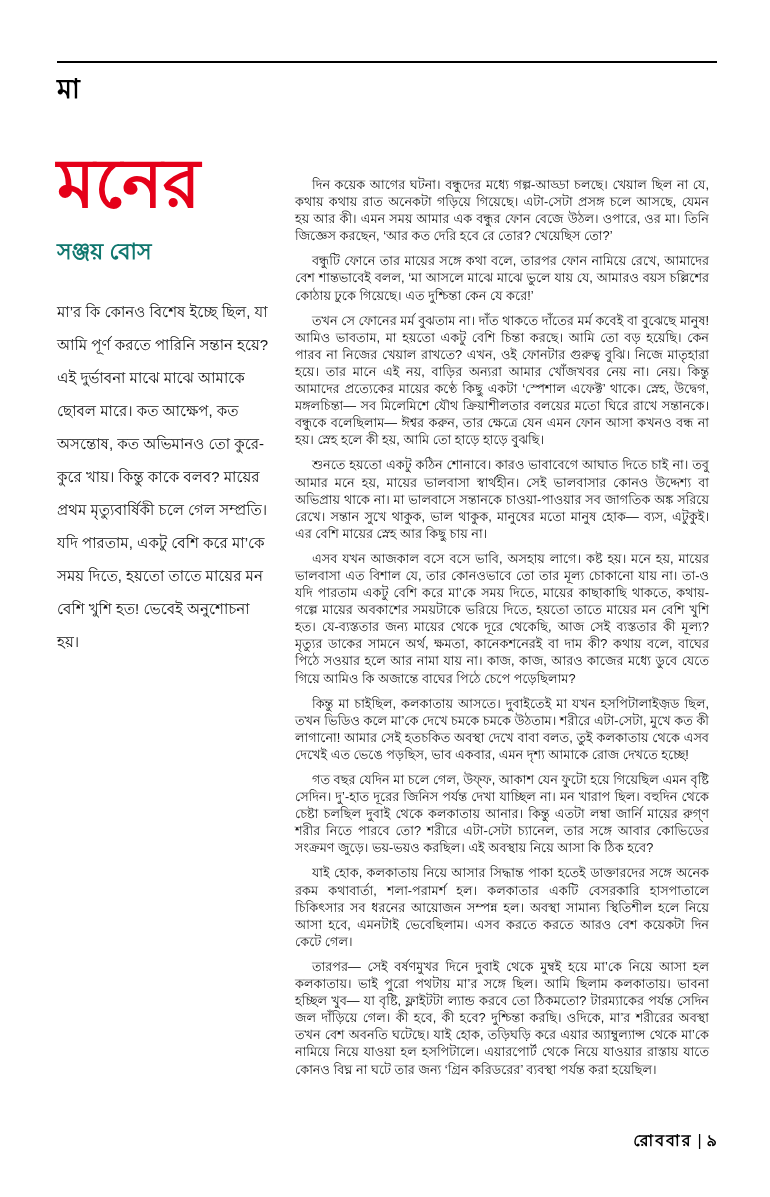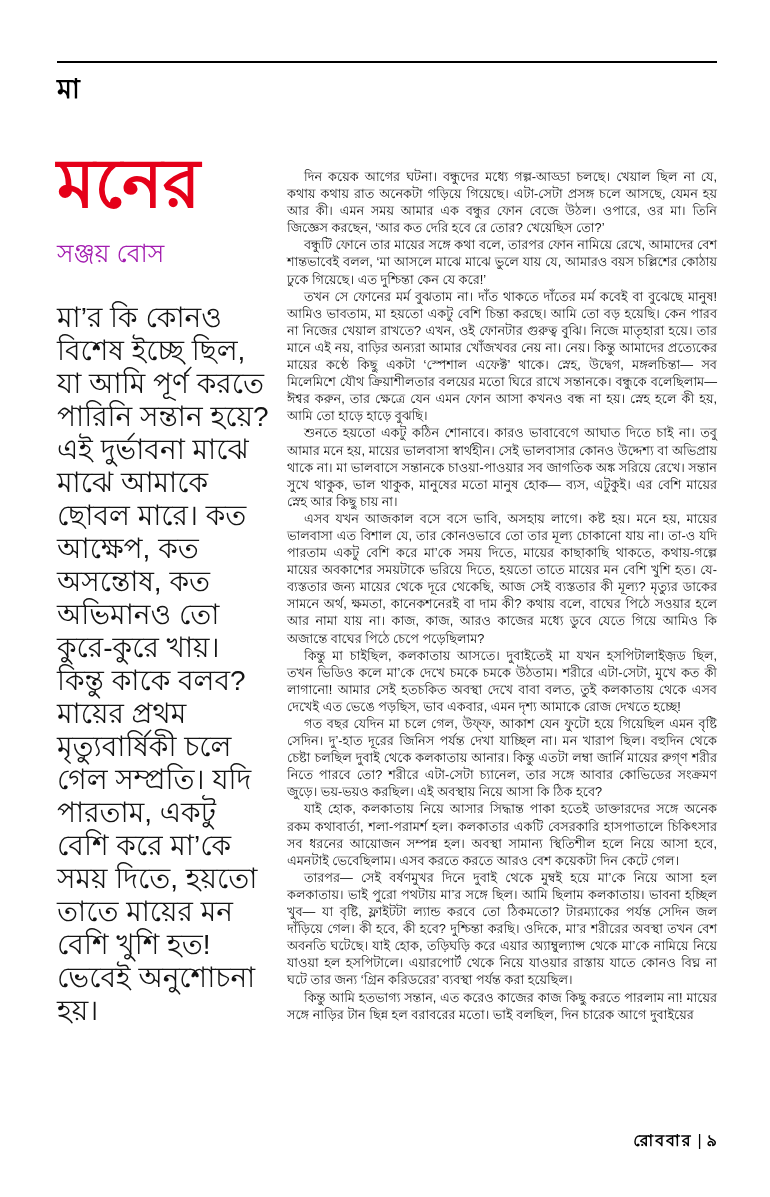--- a/index.html
+++ b/index.html
@@ -41,46 +41,46 @@
   .headline {
     color: #e50019;
     font-weight: bold;
     font-size: 68px;
     line-height: 66px;
     letter-spacing: 0;
     font-family: "Liberation Sans", "DejaVu Sans", sans-serif;
   }
   .author {
     margin-top: 18px;
-    color: #a21caf;
-    font-size: 25px;
-    font-weight: normal;
+    color: #0f766e;
+    font-size: 22px;
+    font-weight: bold;
     font-family: "Liberation Sans", "DejaVu Sans", sans-serif;
   }
   .standfirst {
     margin-top: 24px;
-    font-size: 28px;
+    font-size: 15px;
     line-height: 33px;
     color: #141414;
     text-align: left;
     font-family: "Liberation Sans", "DejaVu Sans", sans-serif;
   }
   .right-col {
     position: absolute;
     left: 287px;
     top: 168px;
     width: 430px;
     font-size: 12.8px;
     line-height: 17.1px;
     text-align: justify;
     color: #141414;
     font-family: "Liberation Sans", "DejaVu Sans", sans-serif;
   }
   .right-col p {
-    margin: 0;
+    margin: 8px;
     text-indent: 17px;
   }
   .footer {
     position: absolute;
     right: 53px;
     top: 1128px;
     font-size: 16px;
     color: #000000;
     font-family: "Liberation Sans", "DejaVu Sans", sans-serif;
   }
@@ -117,20 +117,19 @@
   <div class="right-col">
     <p>দিন কয়েক আগের ঘটনা। বন্ধুদের মধ্যে গল্প-আড্ডা চলছে। খেয়াল ছিল না যে, কথায় কথায় রাত অনেকটা গড়িয়ে গিয়েছে। এটা-সেটা প্রসঙ্গ চলে আসছে, যেমন হয় আর কী। এমন সময় আমার এক বন্ধুর ফোন বেজে উঠল। ওপারে, ওর মা। তিনি জিজ্ঞেস করছেন, ‘আর কত দেরি হবে রে তোর? খেয়েছিস তো?’</p>
     <p>বন্ধুটি ফোনে তার মায়ের সঙ্গে কথা বলে, তারপর ফোন নামিয়ে রেখে, আমাদের বেশ শান্তভাবেই বলল, ‘মা আসলে মাঝে মাঝে ভুলে যায় যে, আমারও বয়স চল্লিশের কোঠায় ঢুকে গিয়েছে। এত দুশ্চিন্তা কেন যে করে!’</p>
     <p>তখন সে ফোনের মর্ম বুঝতাম না। দাঁত থাকতে দাঁতের মর্ম কবেই বা বুঝেছে মানুষ! আমিও ভাবতাম, মা হয়তো একটু বেশি চিন্তা করছে। আমি তো বড় হয়েছি। কেন পারব না নিজের খেয়াল রাখতে? এখন, ওই ফোনটার গুরুত্ব বুঝি। নিজে মাতৃহারা হয়ে। তার মানে এই নয়, বাড়ির অন্যরা আমার খোঁজখবর নেয় না। নেয়। কিন্তু আমাদের প্রত্যেকের মায়ের কণ্ঠে কিছু একটা ‘স্পেশাল এফেক্ট’ থাকে। স্নেহ, উদ্বেগ, মঙ্গলচিন্তা— সব মিলেমিশে যৌথ ক্রিয়াশীলতার বলয়ের মতো ঘিরে রাখে সন্তানকে। বন্ধুকে বলেছিলাম— ঈশ্বর করুন, তার ক্ষেত্রে যেন এমন ফোন আসা কখনও বন্ধ না হয়। স্নেহ হলে কী হয়, আমি তো হাড়ে হাড়ে বুঝছি।</p>
     <p>শুনতে হয়তো একটু কঠিন শোনাবে। কারও ভাবাবেগে আঘাত দিতে চাই না। তবু আমার মনে হয়, মায়ের ভালবাসা স্বার্থহীন। সেই ভালবাসার কোনও উদ্দেশ্য বা অভিপ্রায় থাকে না। মা ভালবাসে সন্তানকে চাওয়া-পাওয়ার সব জাগতিক অঙ্ক সরিয়ে রেখে। সন্তান সুখে থাকুক, ভাল থাকুক, মানুষের মতো মানুষ হোক— ব্যস, এটুকুই। এর বেশি মায়ের স্নেহ আর কিছু চায় না।</p>
     <p>এসব যখন আজকাল বসে বসে ভাবি, অসহায় লাগে। কষ্ট হয়। মনে হয়, মায়ের ভালবাসা এত বিশাল যে, তার কোনওভাবে তো তার মূল্য চোকানো যায় না। তা-ও যদি পারতাম একটু বেশি করে মা’কে সময় দিতে, মায়ের কাছাকাছি থাকতে, কথায়-গল্পে মায়ের অবকাশের সময়টাকে ভরিয়ে দিতে, হয়তো তাতে মায়ের মন বেশি খুশি হত। যে-ব্যস্ততার জন্য মায়ের থেকে দূরে থেকেছি, আজ সেই ব্যস্ততার কী মূল্য? মৃত্যুর ডাকের সামনে অর্থ, ক্ষমতা, কানেকশনেরই বা দাম কী? কথায় বলে, বাঘের পিঠে সওয়ার হলে আর নামা যায় না। কাজ, কাজ, আরও কাজের মধ্যে ডুবে যেতে গিয়ে আমিও কি অজান্তে বাঘের পিঠে চেপে পড়েছিলাম?</p>
     <p>কিন্তু মা চাইছিল, কলকাতায় আসতে। দুবাইতেই মা যখন হসপিটালাইজ়ড ছিল, তখন ভিডিও কলে মা’কে দেখে চমকে চমকে উঠতাম। শরীরে এটা-সেটা, মুখে কত কী লাগানো! আমার সেই হতচকিত অবস্থা দেখে বাবা বলত, তুই কলকাতায় থেকে এসব দেখেই এত ভেঙে পড়ছিস, ভাব একবার, এমন দৃশ্য আমাকে রোজ দেখতে হচ্ছে!</p>
     <p>গত বছর যেদিন মা চলে গেল, উফ্ফ, আকাশ যেন ফুটো হয়ে গিয়েছিল এমন বৃষ্টি সেদিন। দু’-হাত দূরের জিনিস পর্যন্ত দেখা যাচ্ছিল না। মন খারাপ ছিল। বহুদিন থেকে চেষ্টা চলছিল দুবাই থেকে কলকাতায় আনার। কিন্তু এতটা লম্বা জার্নি মায়ের রুগ্ণ শরীর নিতে পারবে তো? শরীরে এটা-সেটা চ্যানেল, তার সঙ্গে আবার কোভিডের সংক্রমণ জুড়ে। ভয়-ভয়ও করছিল। এই অবস্থায় নিয়ে আসা কি ঠিক হবে?</p>
     <p>যাই হোক, কলকাতায় নিয়ে আসার সিদ্ধান্ত পাকা হতেই ডাক্তারদের সঙ্গে অনেক রকম কথাবার্তা, শলা-পরামর্শ হল। কলকাতার একটি বেসরকারি হাসপাতালে চিকিৎসার সব ধরনের আয়োজন সম্পন্ন হল। অবস্থা সামান্য স্থিতিশীল হলে নিয়ে আসা হবে, এমনটাই ভেবেছিলাম। এসব করতে করতে আরও বেশ কয়েকটা দিন কেটে গেল।</p>
     <p>তারপর— সেই বর্ষণমুখর দিনে দুবাই থেকে মুম্বই হয়ে মা’কে নিয়ে আসা হল কলকাতায়। ভাই পুরো পথটায় মা’র সঙ্গে ছিল। আমি ছিলাম কলকাতায়। ভাবনা হচ্ছিল খুব— যা বৃষ্টি, ফ্লাইটটা ল্যান্ড করবে তো ঠিকমতো? টারম্যাকের পর্যন্ত সেদিন জল দাঁড়িয়ে গেল। কী হবে, কী হবে? দুশ্চিন্তা করছি। ওদিকে, মা’র শরীরের অবস্থা তখন বেশ অবনতি ঘটেছে। যাই হোক, তড়িঘড়ি করে এয়ার অ্যাম্বুল্যান্স থেকে মা’কে নামিয়ে নিয়ে যাওয়া হল হসপিটালে। এয়ারপোর্ট থেকে নিয়ে যাওয়ার রাস্তায় যাতে কোনও বিঘ্ন না ঘটে তার জন্য ‘গ্রিন করিডরের’ ব্যবস্থা পর্যন্ত করা হয়েছিল।</p>
-    <p>কিন্তু আমি হতভাগ্য সন্তান, এত করেও কাজের কাজ কিছু করতে পারলাম না! মায়ের সঙ্গে নাড়ির টান ছিন্ন হল বরাবরের মতো। ভাই বলছিল, দিন চারেক আগে দুবাইয়ের</p>
   </div>
 
   <div class="footer">
     <span class="mag">রোববার</span><span class="sep">|</span><span class="pageno">৯</span>
   </div>
 
 </div>
 
 </body></html>

